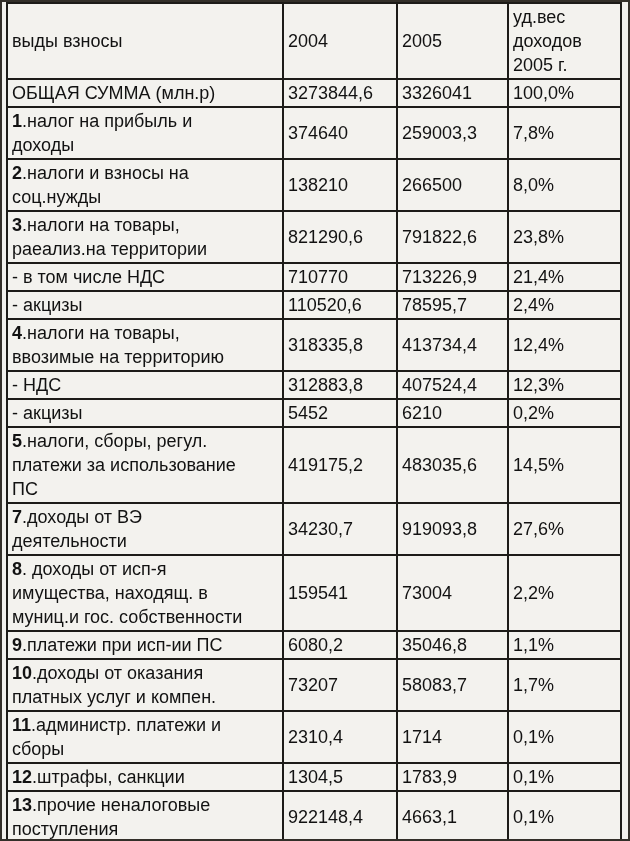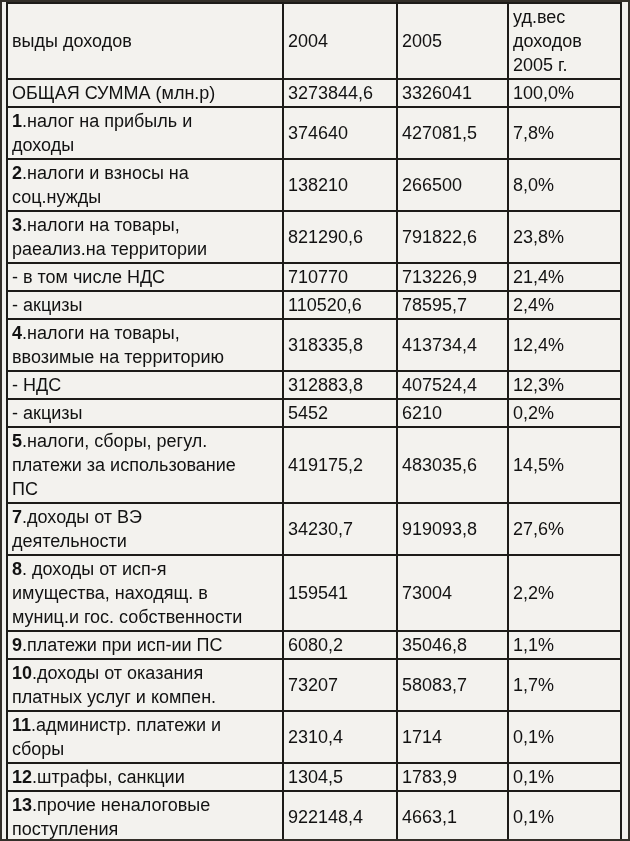--- a/index.html
+++ b/index.html
@@ -58,40 +58,40 @@
   <div class="table-wrap">
     <table class="income">
       <colgroup>
         <col style="width:276px">
         <col style="width:114px">
         <col style="width:111px">
         <col style="width:113px">
       </colgroup>
       <thead>
         <tr>
-          <th>выды доходов</th>
+          <th>выды взносы</th>
           <th>2004</th>
           <th>2005</th>
           <th>уд.вес
 доходов
 2005 г.</th>
         </tr>
       </thead>
       <tbody>
         <tr class="h1">
           <td><span class="num"></span><span>ОБЩАЯ СУММА (млн.р)</span></td>
           <td>3273844,6</td>
           <td>3326041</td>
           <td>100,0%</td>
         </tr>
         <tr class="h2">
           <td><span class="num">1</span><span>.налог на прибыль и
 доходы</span></td>
           <td>374640</td>
-          <td>427081,5</td>
+          <td>259003,3</td>
           <td>7,8%</td>
         </tr>
         <tr class="h2">
           <td><span class="num">2</span><span>.налоги и взносы на
 соц.нужды</span></td>
           <td>138210</td>
           <td>266500</td>
           <td>8,0%</td>
         </tr>
         <tr class="h2">

